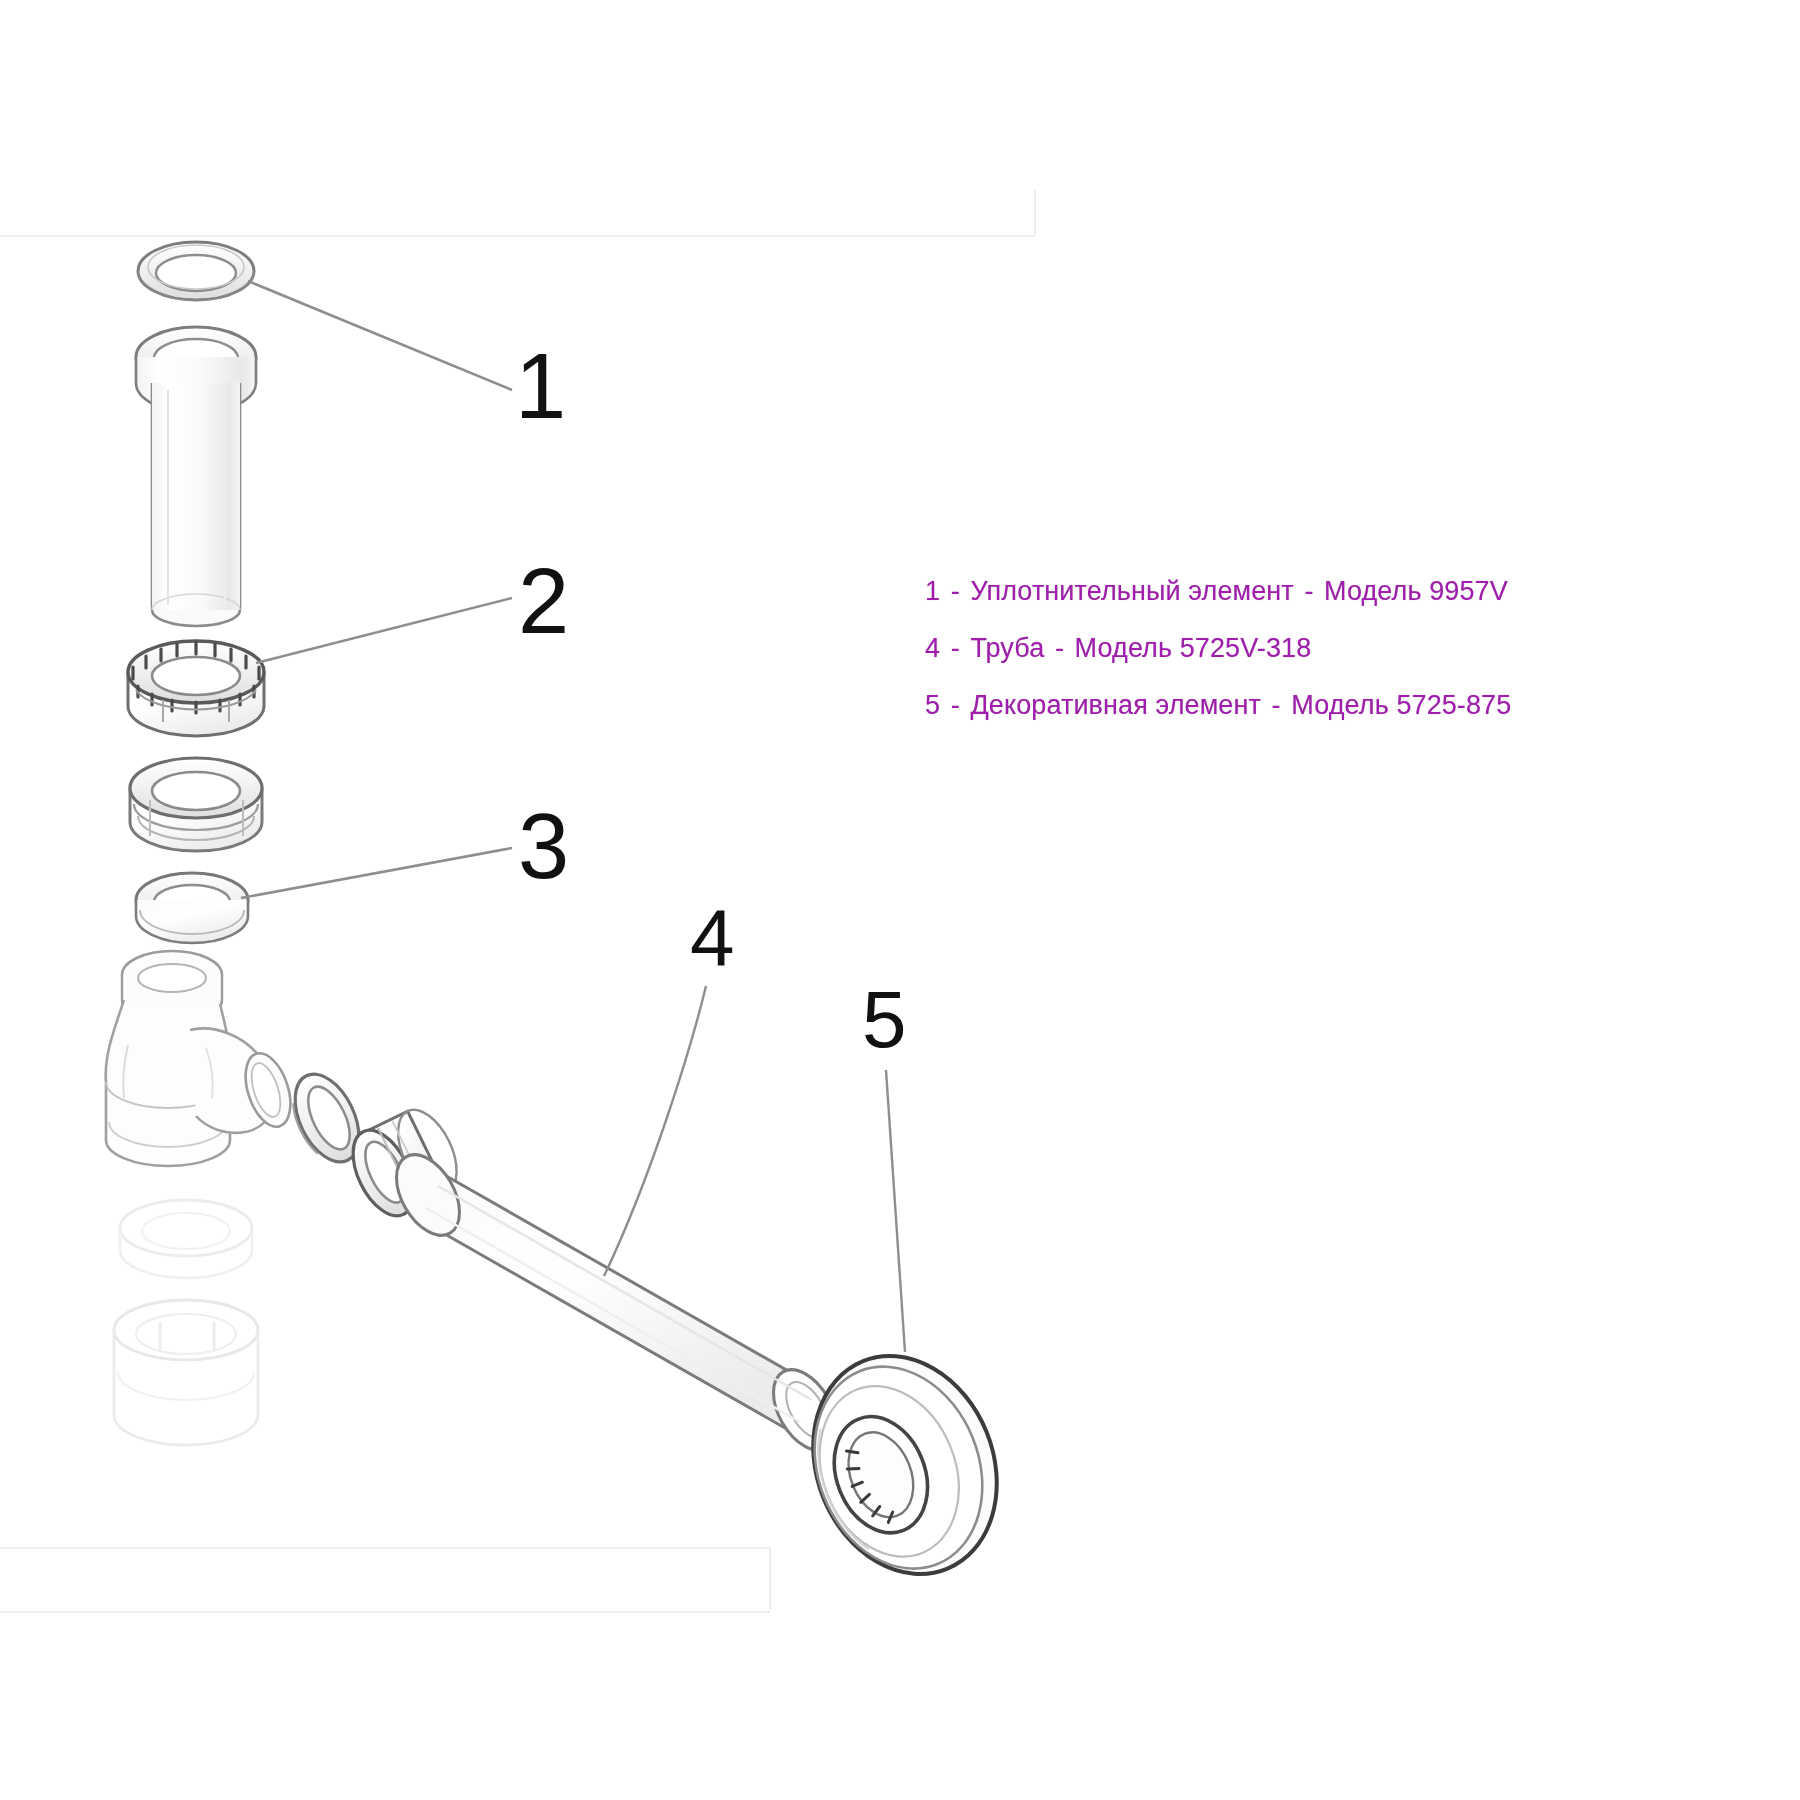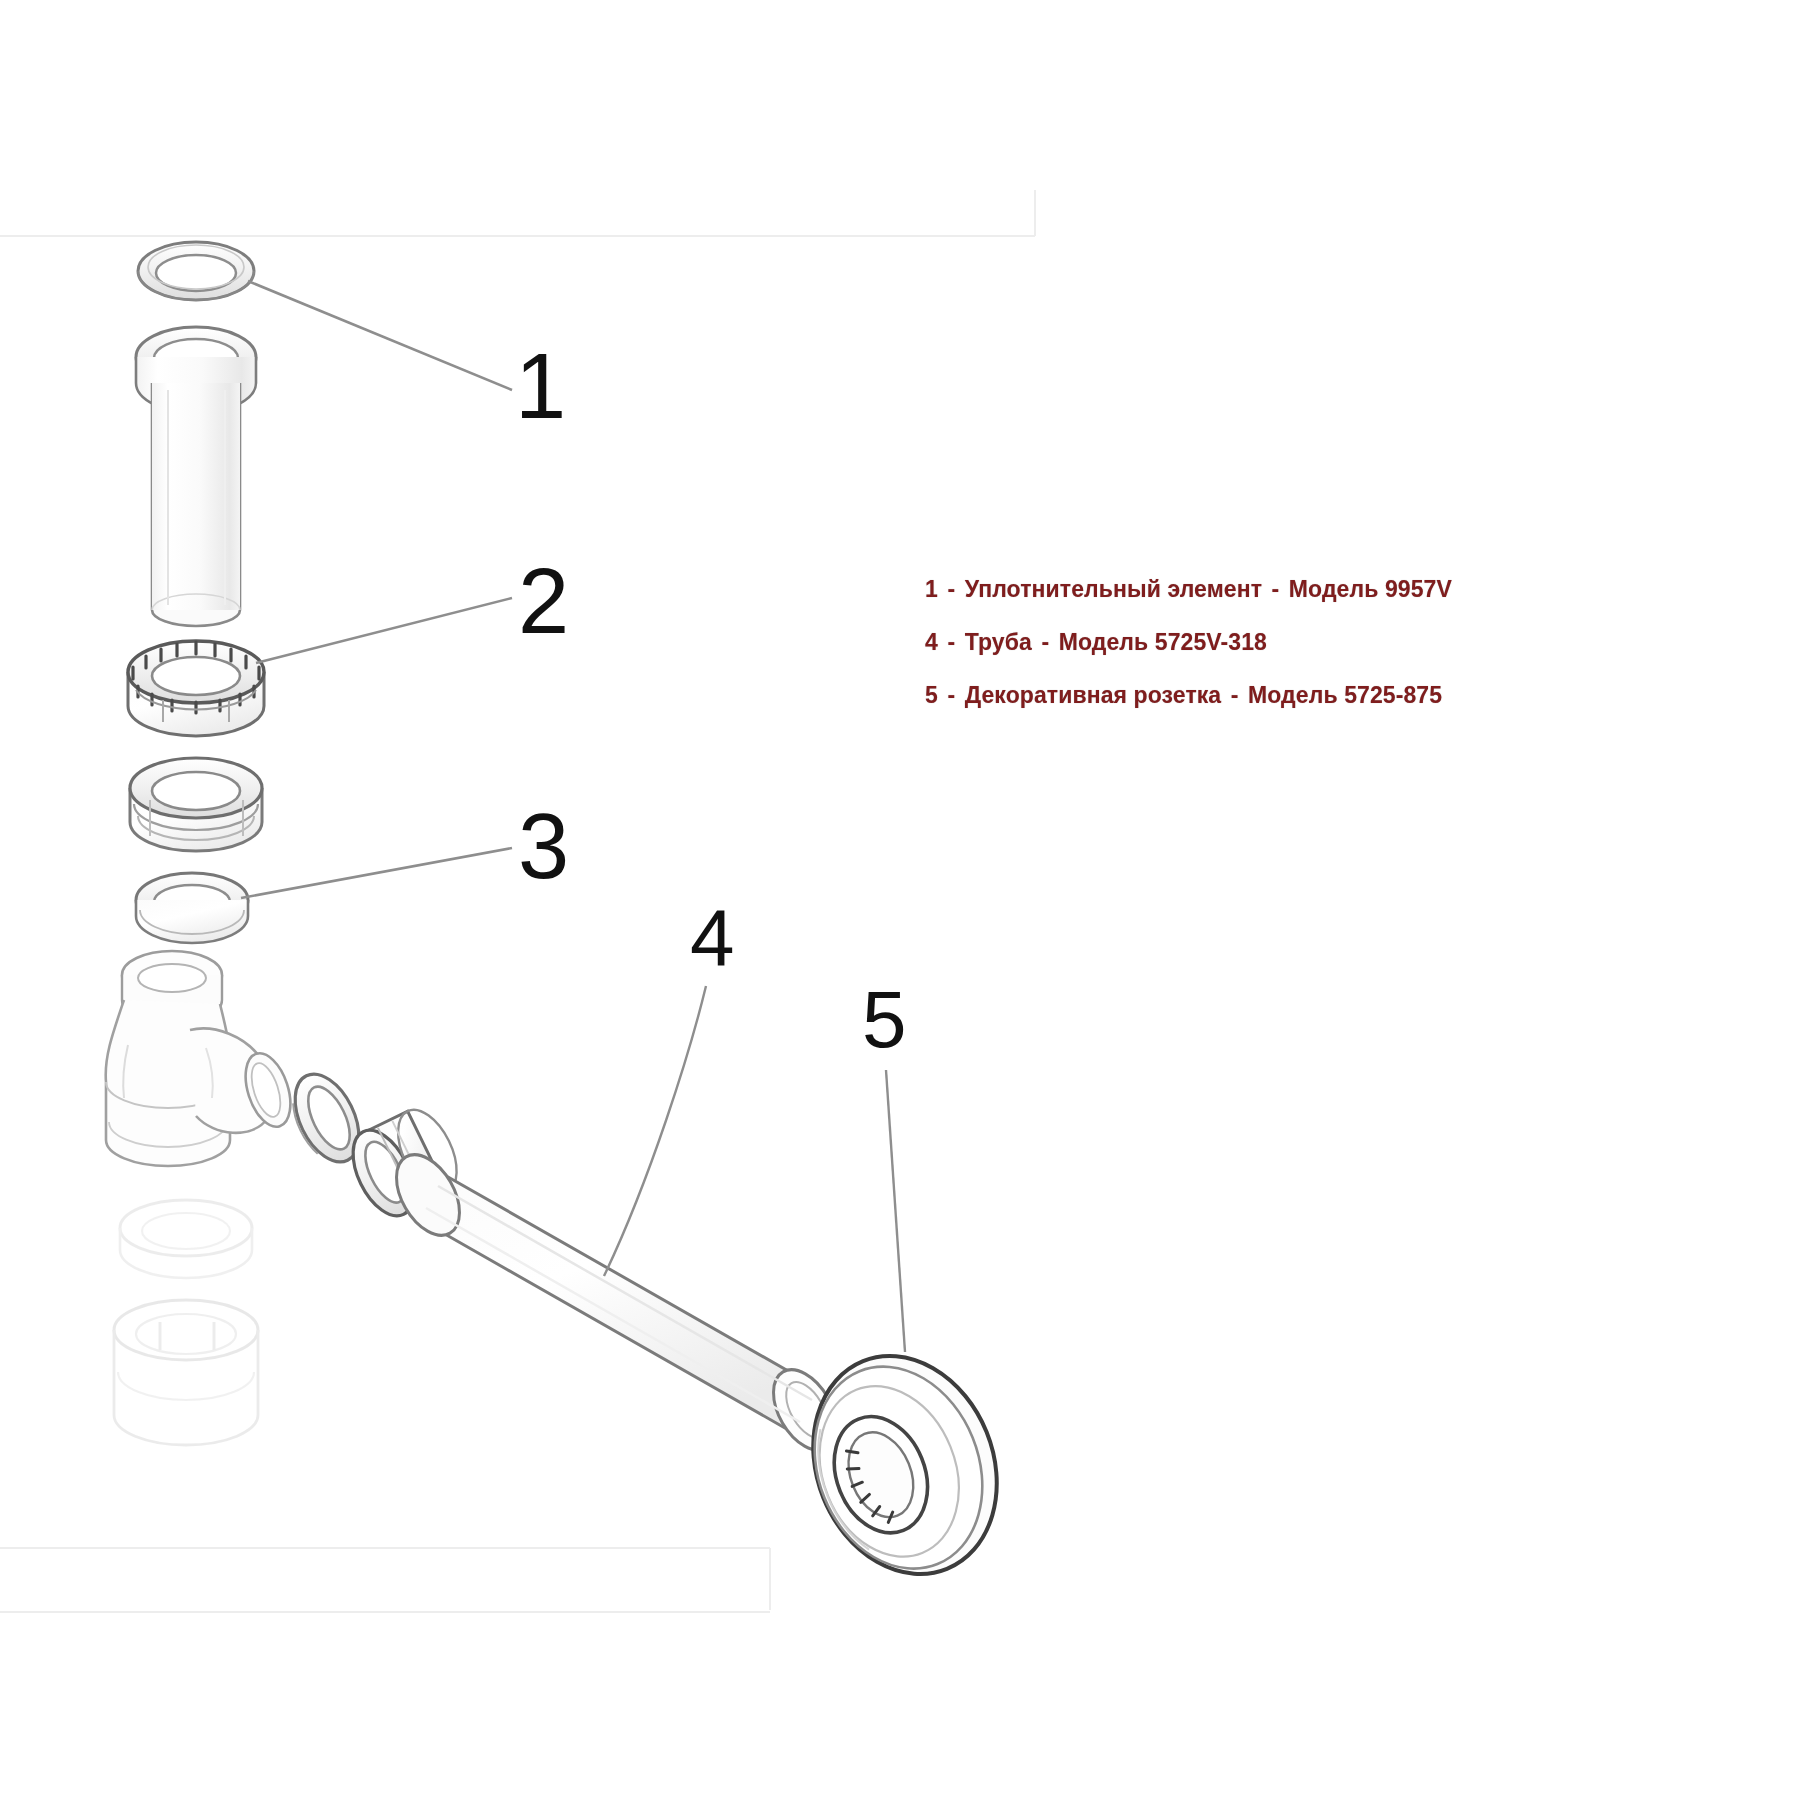--- a/index.html
+++ b/index.html
@@ -12,23 +12,23 @@
   #stage{position:absolute;left:0;top:0;width:1800px;height:1800px;background:#fff;}
   #art{position:absolute;left:0;top:0;width:1800px;height:1800px;}
 
   
   #legend{
     position:absolute;
     left:925px;top:578px;
     width:660px;
   }
   .legend-row{
-    font-size:23px;
-    font-weight:bold;
-    color:#7f1d1d;
+    font-size:27px;
+    font-weight:normal;
+    color:#a21caf;
     line-height:1.0;
     margin-bottom:30px;
     white-space:nowrap;
     letter-spacing:0.1px;
     text-shadow:0 0 1px rgba(0,0,0,0.30);
   }
   .legend-row:last-child{margin-bottom:0;}
   .lg-idx{display:inline;}
   .lg-sep{display:inline;padding:0 3px;}
   .lg-name{display:inline;}
@@ -273,19 +273,19 @@
       <span class="lg-idx">4</span>
       <span class="lg-sep">-</span>
       <span class="lg-name">Труба</span>
       <span class="lg-sep">-</span>
       <span class="lg-model">Модель 5725V-318</span>
     </div>
 
     <div class="legend-row">
       <span class="lg-idx">5</span>
       <span class="lg-sep">-</span>
-      <span class="lg-name">Декоративная розетка</span>
+      <span class="lg-name">Декоративная элемент</span>
       <span class="lg-sep">-</span>
       <span class="lg-model">Модель 5725-875</span>
     </div>
 
   </div>
 </div>
 
 </body></html>

